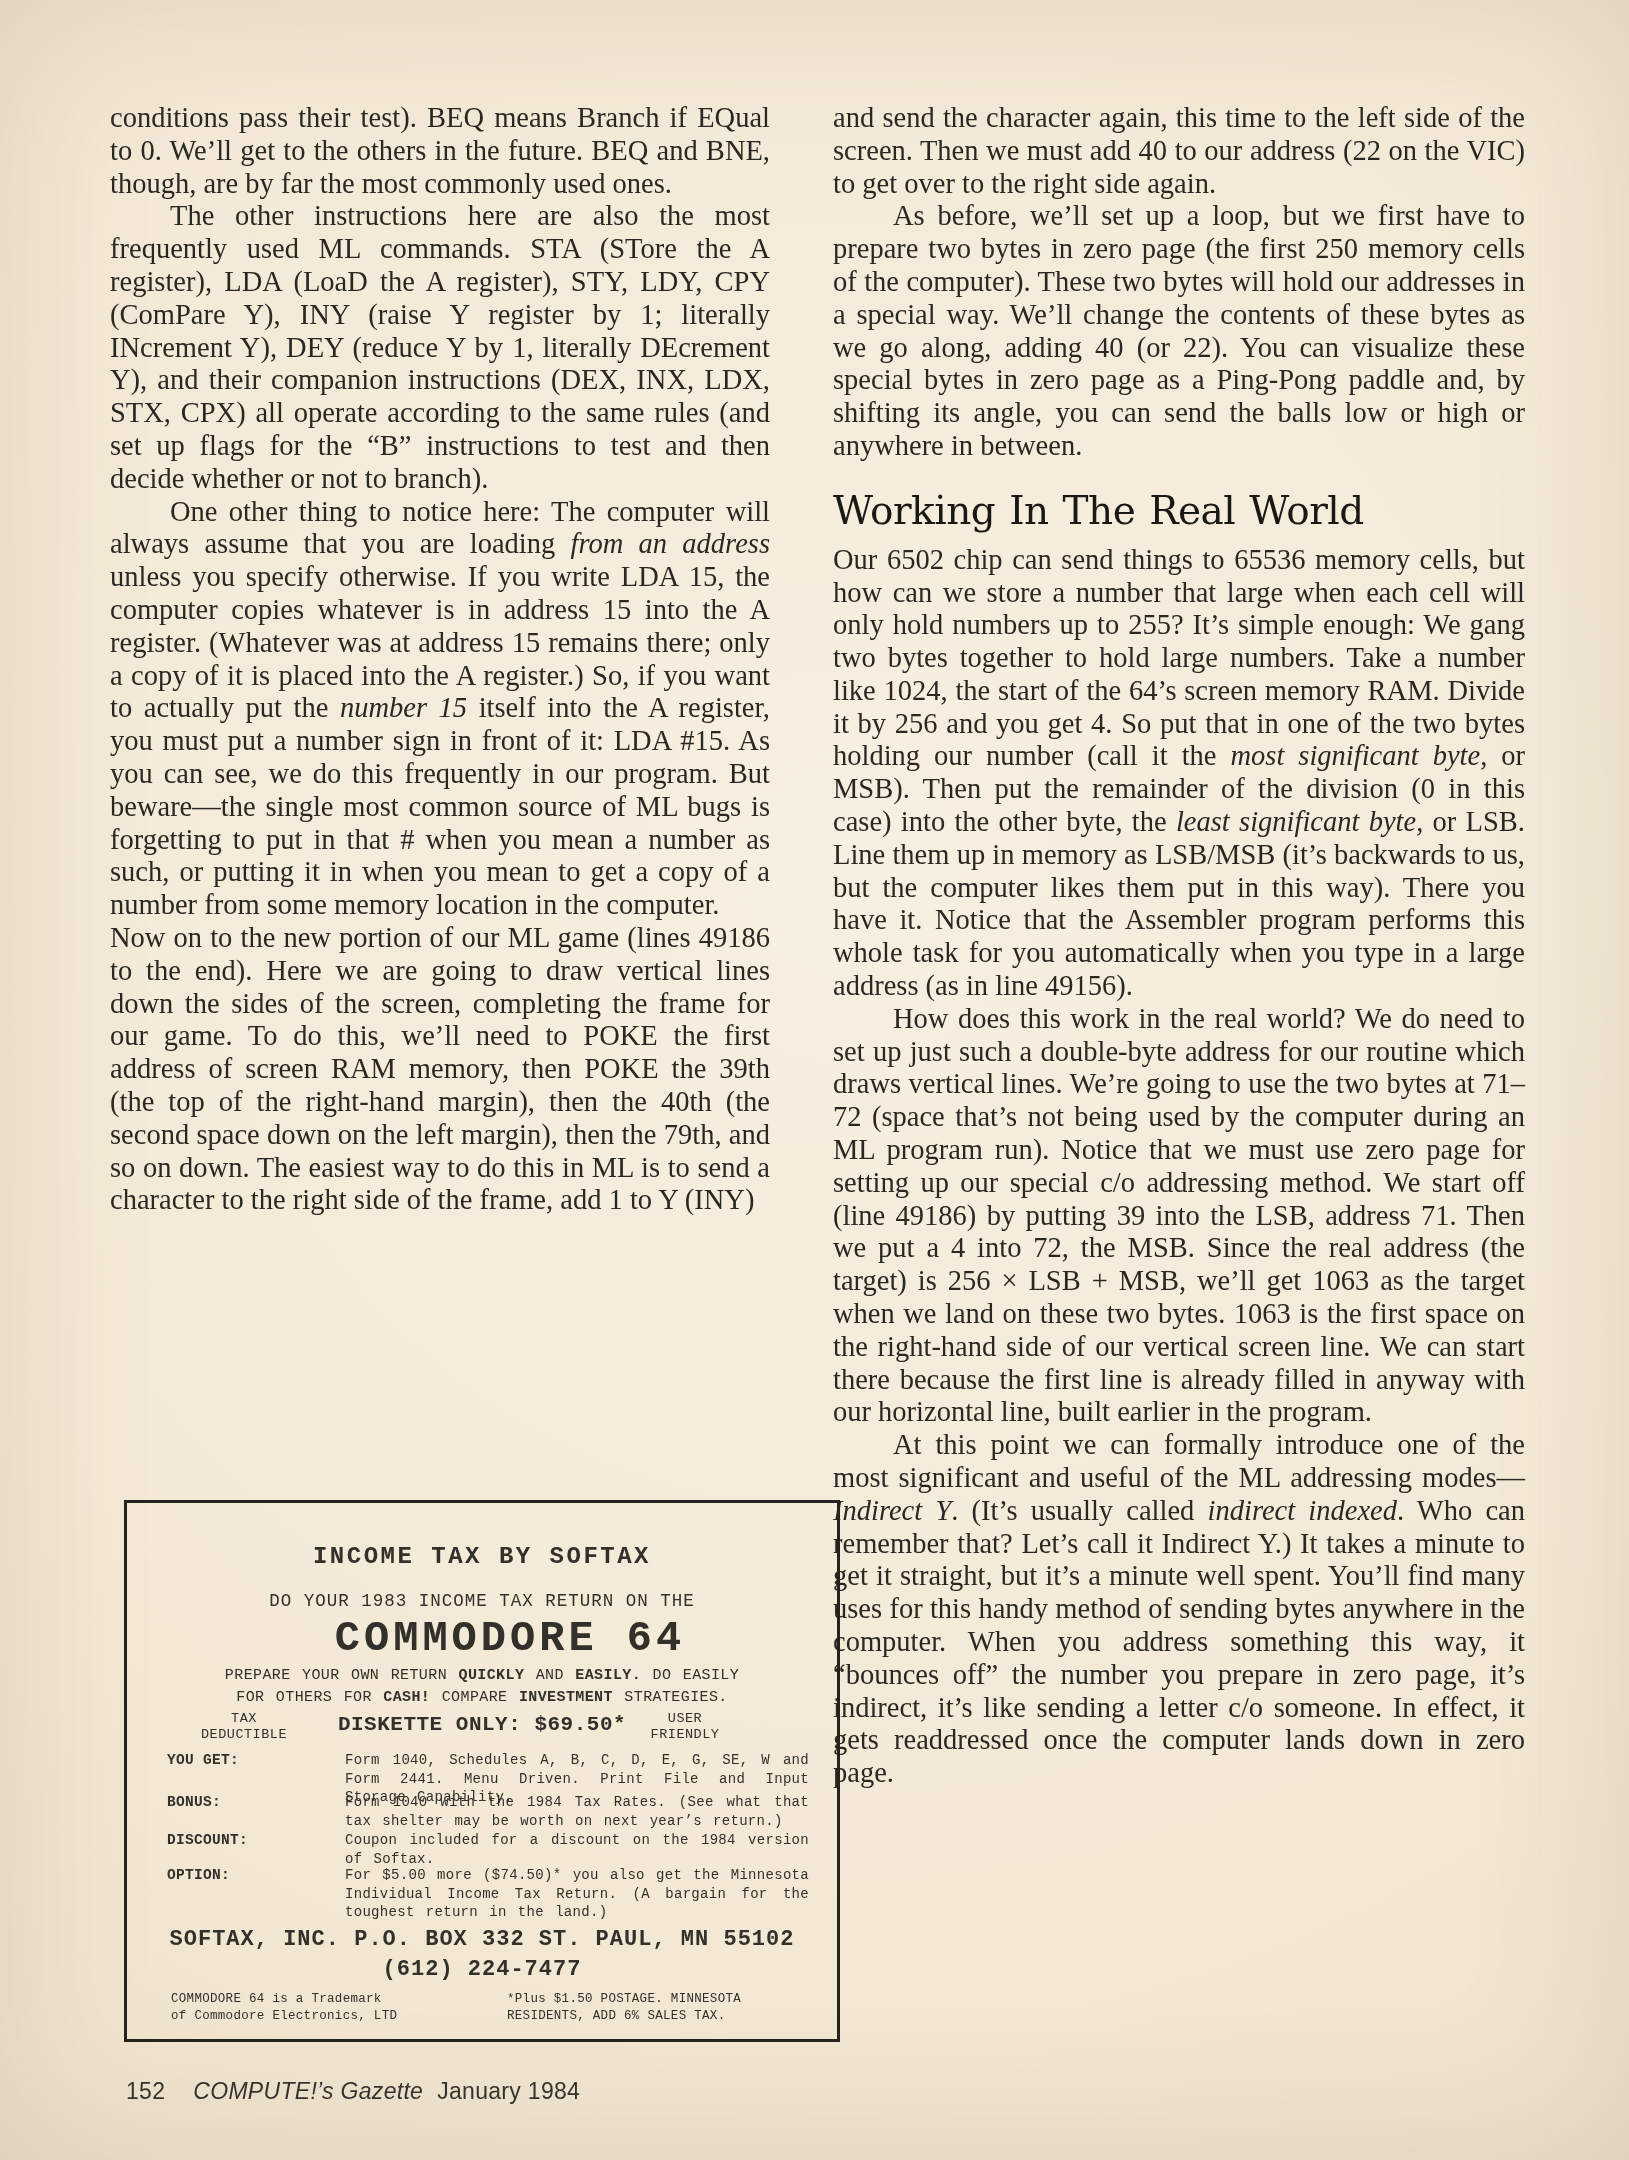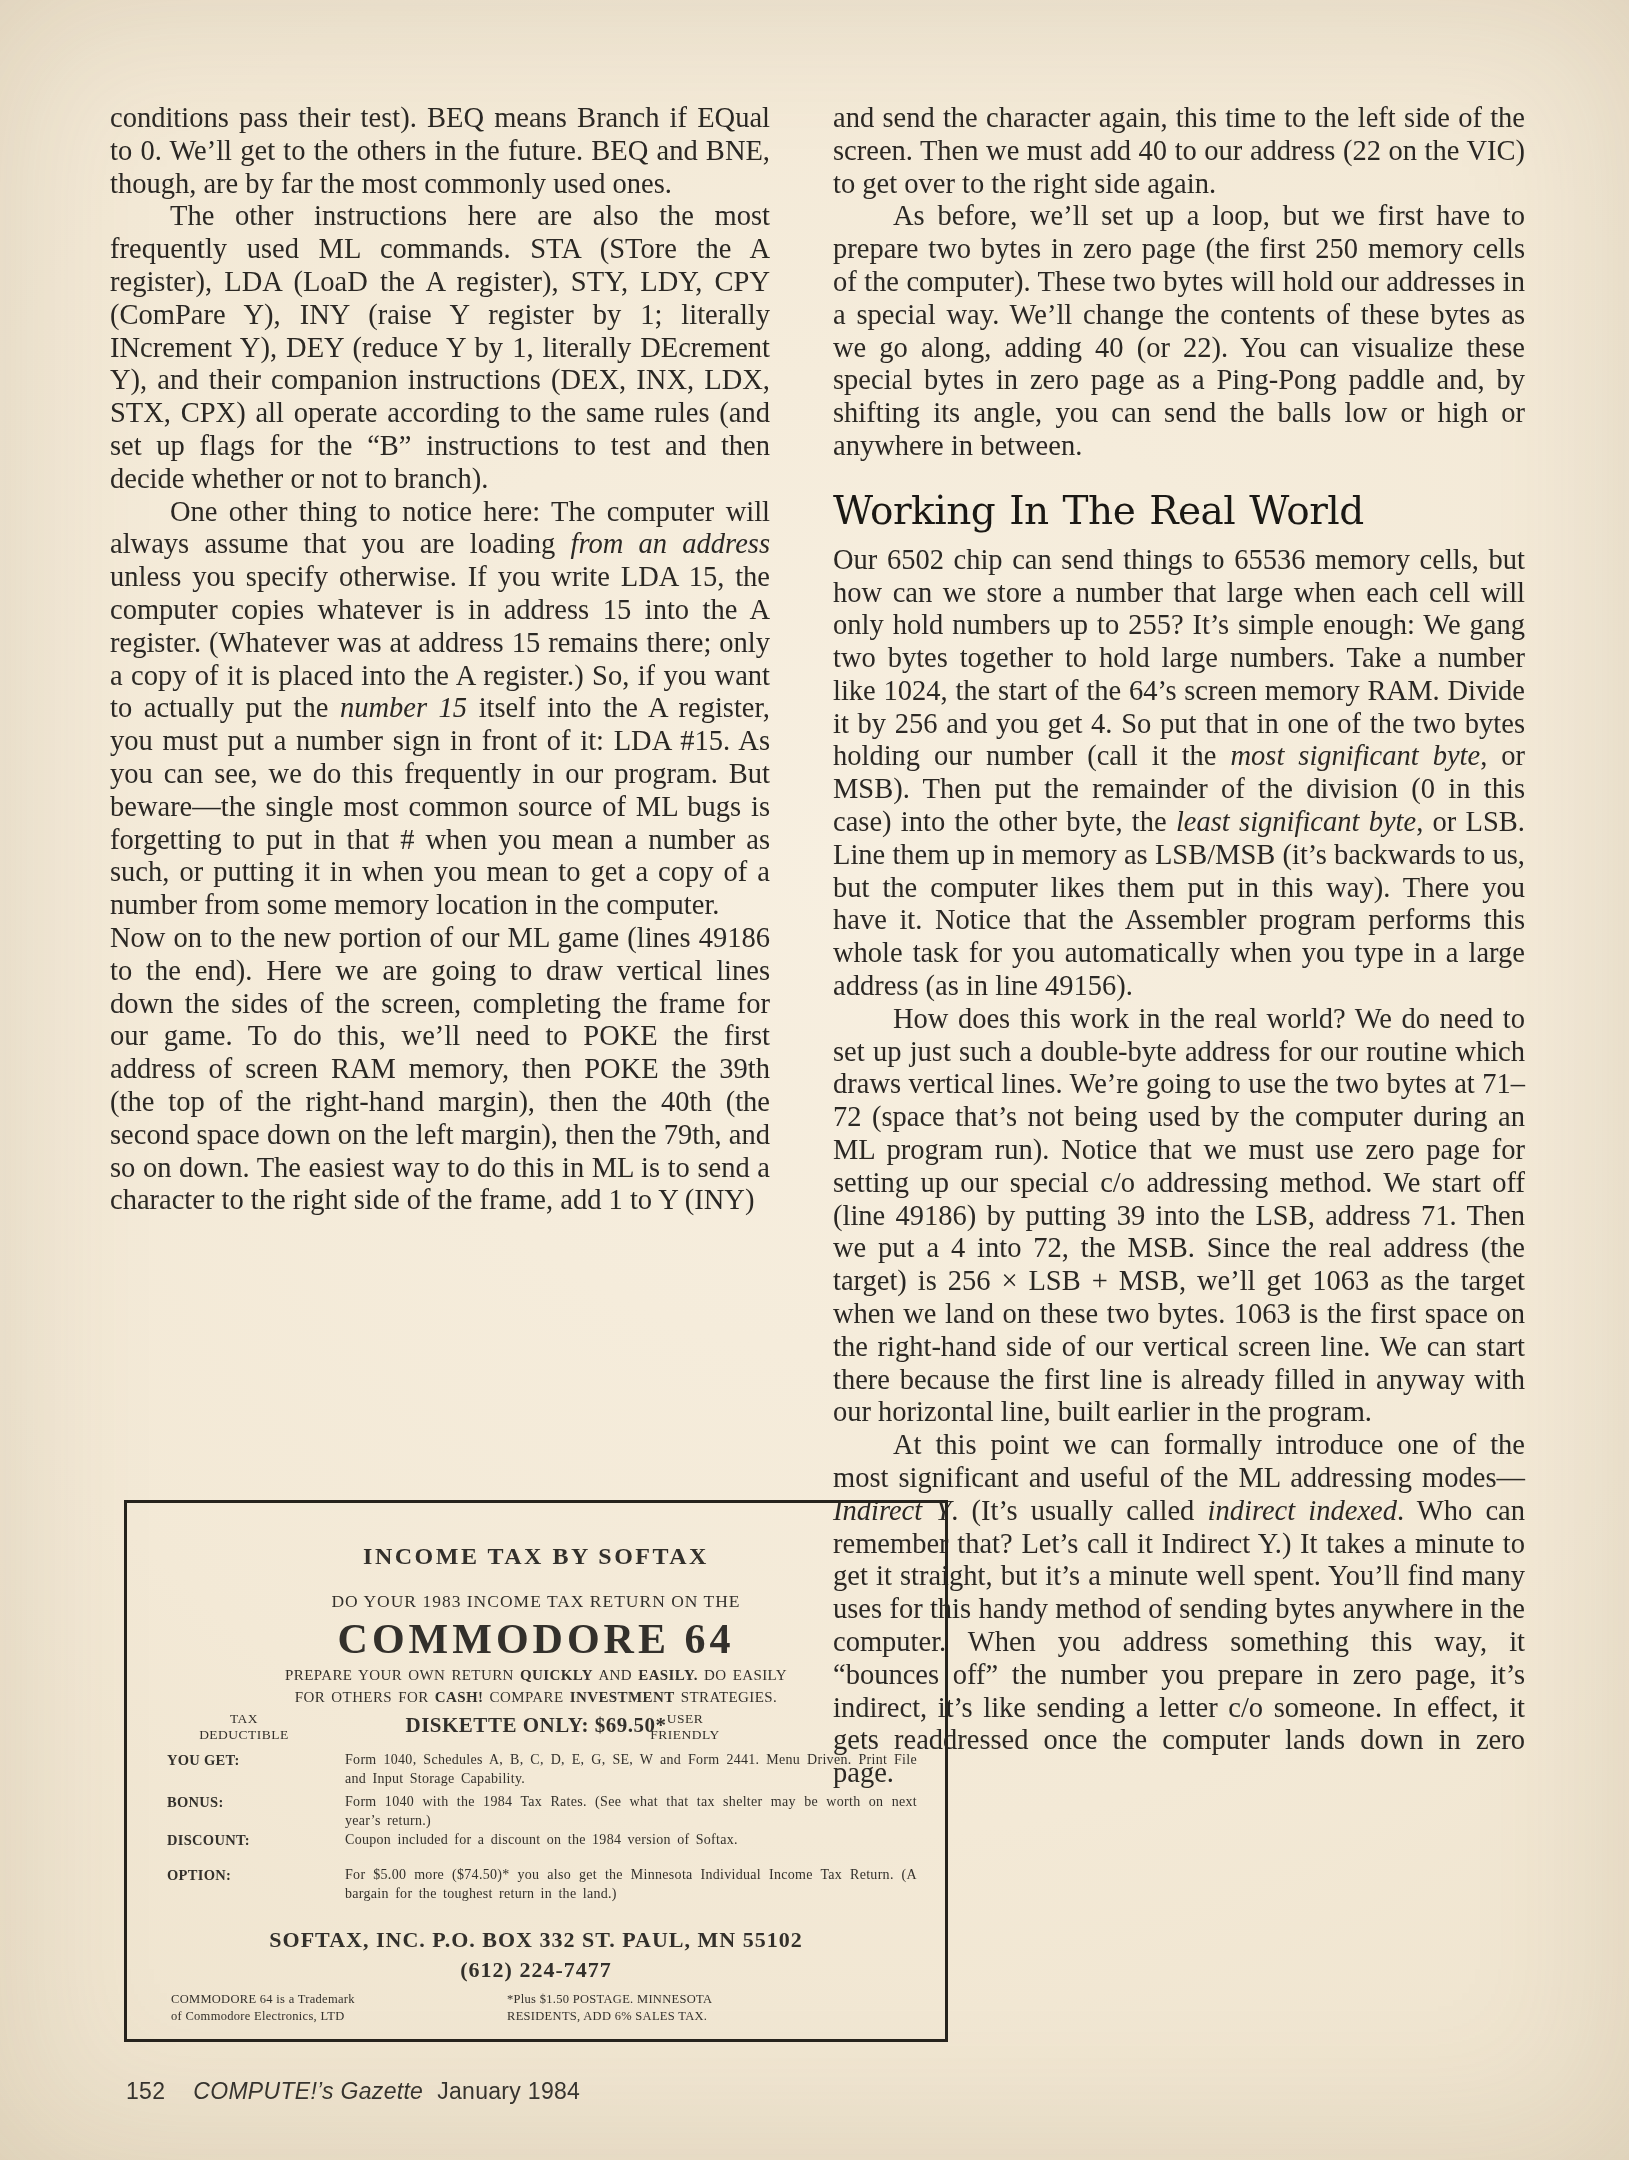--- a/index.html
+++ b/index.html
@@ -19,29 +19,29 @@
     font-family:"DejaVu Serif", serif;font-weight:normal;color:#1a1814;
     font-size:39px;line-height:1.05;letter-spacing:-0.5px;word-spacing:2px;
     text-align:left;text-indent:0;
   }
   .col-left .heading{margin:26px 0 10px 0;}
   .col-right .heading{margin:28px 0 12px 0;}
   i{font-style:italic;}
 
   
   .ad-box{
-    position:absolute;left:124px;top:1500px;width:824px;height:542px;
+    position:absolute;left:124px;top:1500px;width:716px;height:542px;
     border:3px solid #26231d;box-sizing:border-box;
-    font-family:Liberation Serif, serif;color:#33302b;
+    font-family:Liberation Mono, monospace;color:#33302b;
   }
   .ad-box .abs{position:absolute;}
   .ad-center{left:0;width:100%;text-align:center;}
   .ad-title{top:40px;font-size:24px;font-weight:bold;letter-spacing:2.5px;}
   .ad-subtitle{top:88px;font-size:17.5px;letter-spacing:1px;}
-  .ad-product{top:112px;font-size:42px;font-weight:bold;letter-spacing:4px;}
+  .ad-product{top:112px;font-size:42px;font-weight:bold;letter-spacing:4px;padding-left:28px;}
   .ad-prep{top:164px;font-size:15px;letter-spacing:0.4px;word-spacing:2px;}
   .ad-cash{top:186px;font-size:15px;letter-spacing:0.4px;word-spacing:2px;}
   .ad-prep b,.ad-cash b{font-weight:bold;}
   .ad-tax{left:52px;top:208px;width:130px;text-align:center;font-size:13.5px;line-height:15.5px;letter-spacing:0.5px;}
   .ad-diskette{top:210px;font-size:21px;font-weight:bold;letter-spacing:0.5px;text-align:center;}
   .ad-user{left:498px;top:208px;width:120px;text-align:center;font-size:13.5px;line-height:15.5px;letter-spacing:0.5px;}
   .ad-item{left:40px;right:28px;font-size:14px;line-height:18.5px;}
   .ad-item .lbl{position:absolute;left:0;top:0;font-weight:bold;font-size:14.5px;letter-spacing:0.3px;}
   .ad-item .txt{display:block;margin-left:178px;text-align:justify;letter-spacing:0.3px;word-spacing:2.5px;}
   .ad-i1{top:248px;} .ad-i2{top:290px;} .ad-i3{top:328px;} .ad-i4{top:363px;}

